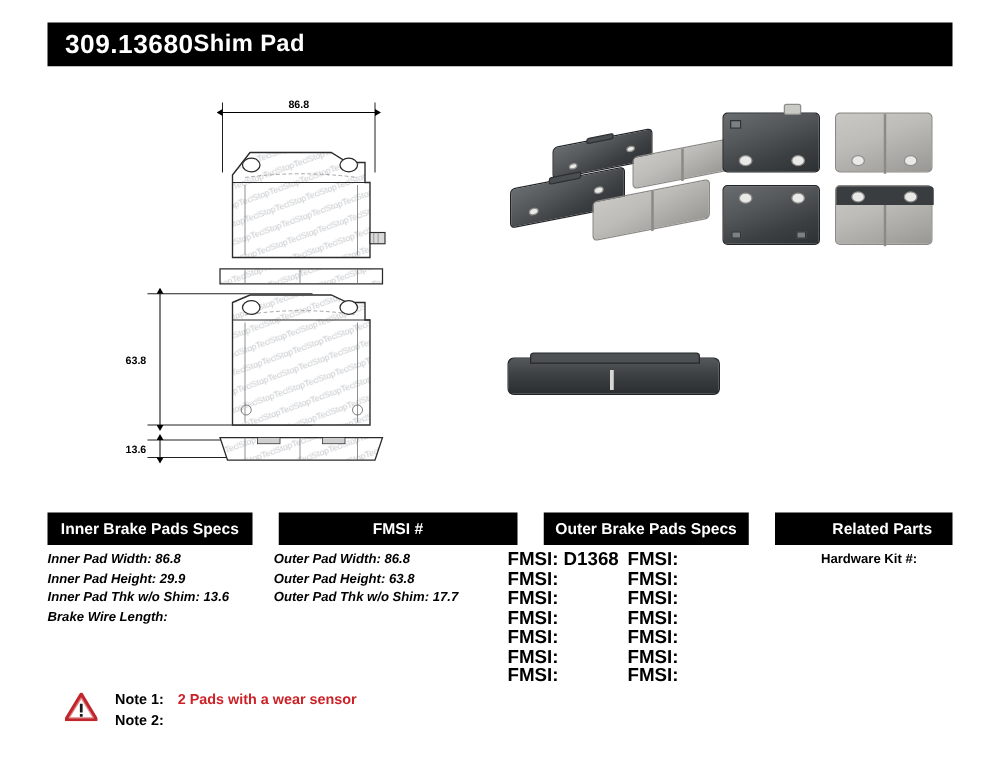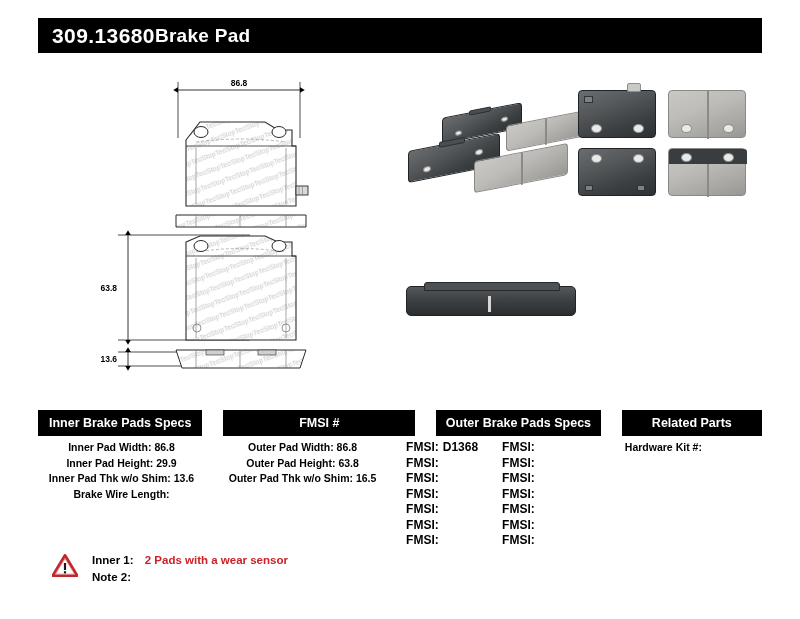--- a/index.html
+++ b/index.html
@@ -100,42 +100,42 @@
     font-weight: bold;
     text-align: center;
     padding: 6px 2px 6px;
     height: 26px;
     line-height: 14px;
     white-space: nowrap;
   }
   .c-inner  { width: 178px; }
   .c-outer  { width: 178px; }
   .c-fmsi   { width: 208px; }
-  .c-rel    { width: 152px; }
+  .c-rel    { width: 152px; padding-left: 32px; }
 
   .body-row {
     display: flex;
     gap: 4px;
     margin-top: 4px;
   }
   .body-cell {
     font-size: 10.5px;
     font-weight: bold;
     line-height: 15.5px;
   }
   .body-cell.c-inner,
-  .body-cell.c-outer { text-align: center; padding-right: 10px; }
+  .body-cell.c-outer { text-align: left; padding-right: 10px; font-style: italic; }
 
   .fmsi-grid {
     display: flex;
     padding-left: 6px;
   }
   .fmsi-col {
     width: 96px;
-    font-size: 12px;
+    font-size: 15px;
     font-weight: bold;
     line-height: 15.5px;
     text-align: left;
   }
   .fmsi-val { padding-left: 4px; }
   .rel-cell {
     font-size: 10.5px;
     font-weight: bold;
     line-height: 15.5px;
     padding-left: 14px;
@@ -157,21 +157,21 @@
     white-space: nowrap;
   }
   .note-label { color: #000; }
   .note-text  { color: #cc2127; margin-left: 8px; }
 </style>
 </head>
 <body>
 
 <div class="header-bar">
   <span class="header-partno">309.13680</span>
-  <span class="header-title">Brake Pad</span>
+  <span class="header-title">Shim Pad</span>
 </div>
 
 <div class="art-area">
 
   <svg class="svgwrap" width="400" height="330" viewBox="0 0 400 330">
     <defs>
       <pattern id="hatch" width="26" height="14" patternUnits="userSpaceOnUse" patternTransform="rotate(-20)">
         <rect width="26" height="14" fill="#ffffff"></rect>
         <text x="0" y="10" font-family="Liberation Sans, sans-serif" font-size="7" fill="#c6c8cc">StopTech</text>
       </pattern>
@@ -331,21 +331,21 @@
     <div class="body-cell c-inner">
       <div>Inner Pad Width: 86.8</div>
       <div>Inner Pad Height: 29.9</div>
       <div>Inner Pad Thk w/o Shim: 13.6</div>
       <div>Brake Wire Length:</div>
     </div>
 
     <div class="body-cell c-outer">
       <div>Outer Pad Width: 86.8</div>
       <div>Outer Pad Height: 63.8</div>
-      <div>Outer Pad Thk w/o Shim: 16.5</div>
+      <div>Outer Pad Thk w/o Shim: 17.7</div>
     </div>
 
     <div class="body-cell c-fmsi">
       <div class="fmsi-grid">
         <div class="fmsi-col">
           <div><span>FMSI:</span><span class="fmsi-val">D1368</span></div>
           <div><span>FMSI:</span><span class="fmsi-val"></span></div>
           <div><span>FMSI:</span><span class="fmsi-val"></span></div>
           <div><span>FMSI:</span><span class="fmsi-val"></span></div>
           <div><span>FMSI:</span><span class="fmsi-val"></span></div>
@@ -374,21 +374,21 @@
   <div class="warn-icon">
     <svg width="26" height="23" viewBox="0 0 26 23">
       <path d="M13,1.5 L25,21.5 L1,21.5 Z" fill="#ffffff" stroke="#c0272d" stroke-width="3" stroke-linejoin="round"></path>
       <path d="M13,4.5 L22.6,20.2 L3.4,20.2 Z" fill="#ffffff" stroke="#e08a8d" stroke-width="1" stroke-linejoin="round"></path>
       <rect x="11.9" y="9" width="2.2" height="7" fill="#1a1a1a"></rect>
       <rect x="11.9" y="17.2" width="2.2" height="2.2" fill="#1a1a1a"></rect>
     </svg>
   </div>
   <div class="note-lines">
     <div class="note-line">
-      <span class="note-label">Inner 1:</span>
+      <span class="note-label">Note 1:</span>
       <span class="note-text">2 Pads with a wear sensor</span>
     </div>
     <div class="note-line">
       <span class="note-label">Note 2:</span>
       <span class="note-text"></span>
     </div>
   </div>
 </div>
 
 </body></html>

